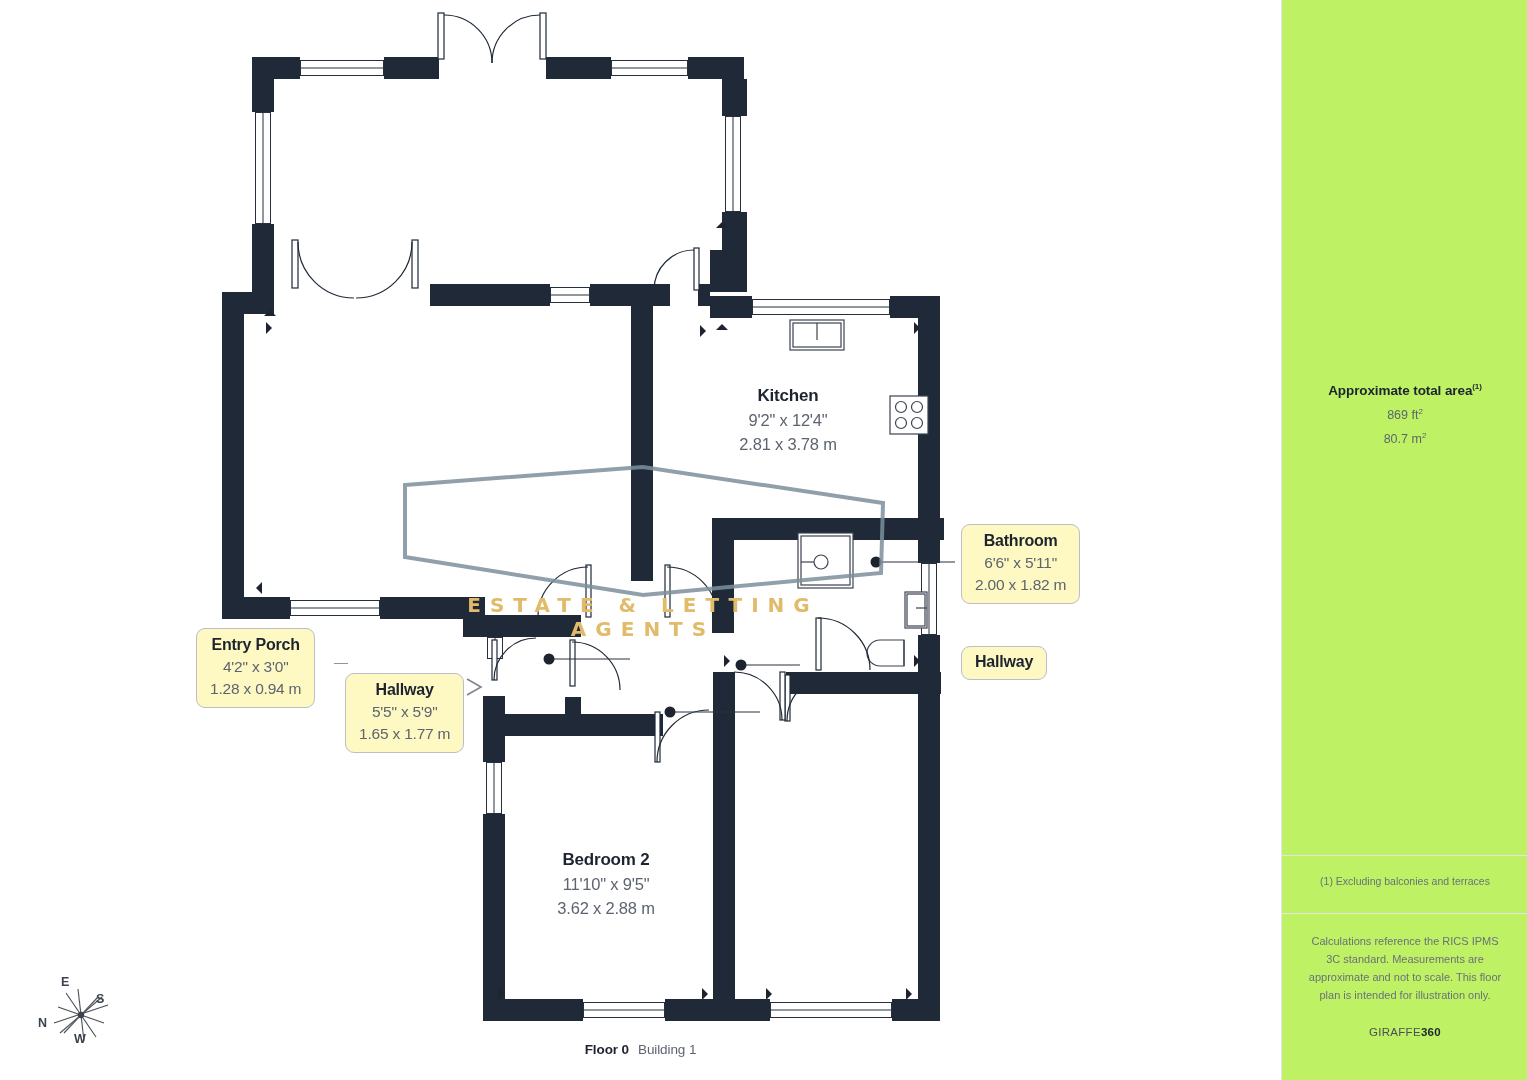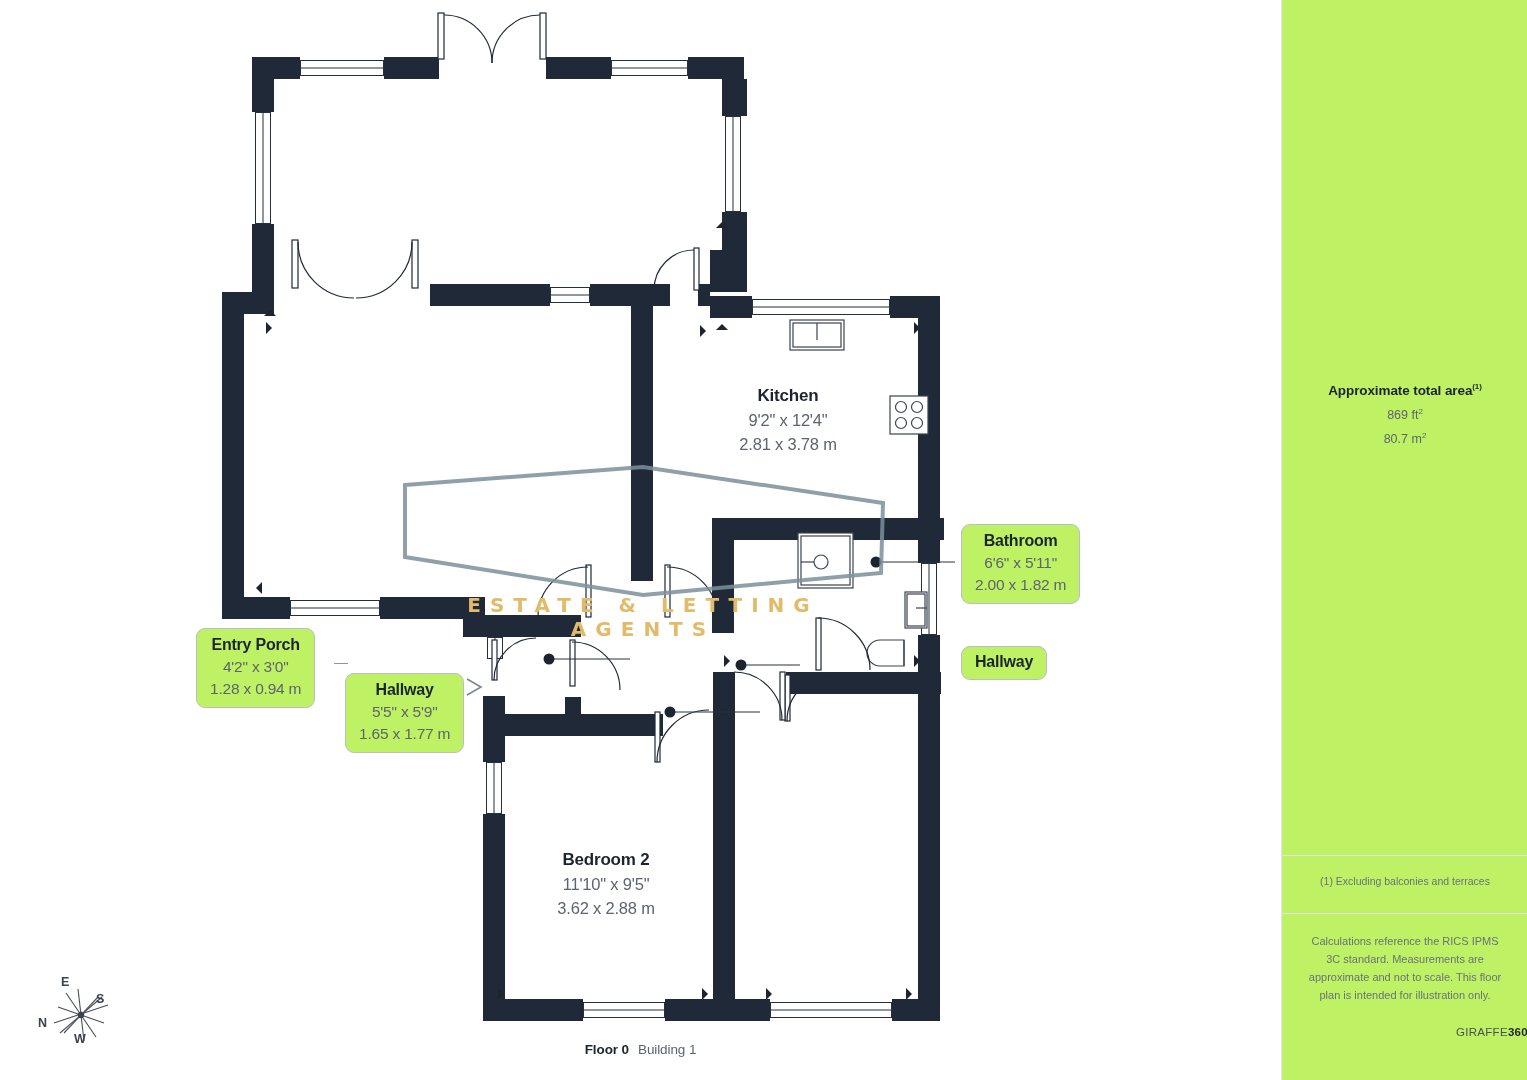--- a/index.html
+++ b/index.html
@@ -49,21 +49,21 @@
     text-align: center; font-size: 10.5px; color: #6a717c;
     padding: 0 12px;
   }
   #disclaimer {
     position: absolute; left: 0; top: 932px; width: 246px;
     text-align: center; font-size: 11px; color: #6a717c;
     line-height: 18px; padding: 0 24px;
   }
   #brandmark {
     position: absolute; left: 0; top: 1026px; width: 246px;
-    text-align: right; font-size: 11.5px; color: #4a5058;
+    text-align: center; font-size: 11.5px; color: #4a5058;
     letter-spacing: 0.3px;
   }
   #brandmark b { color: #1d2430; }
 
   
   #stage { position: absolute; left: 0; top: 0; width: 1281px; height: 1080px; }
 
   .wall {
     position: absolute;
     background: #1f2937;
@@ -94,21 +94,21 @@
     letter-spacing: -0.2px;
   }
   .room-dim {
     font-size: 16.5px; color: #5d6470; margin-top: 5px;
     letter-spacing: -0.2px;
   }
 
   
   .callout {
     position: absolute;
-    background: #bef264;
+    background: #fef9c3;
     border: 1px solid #b9bec7;
     border-radius: 9px;
     padding: 7px 13px 9px 13px;
     text-align: center;
     white-space: nowrap;
     z-index: 6;
   }
   .callout .room-name { font-size: 16px; }
   .callout .room-dim { font-size: 15.5px; margin-top: 4px; }
   .leader {

